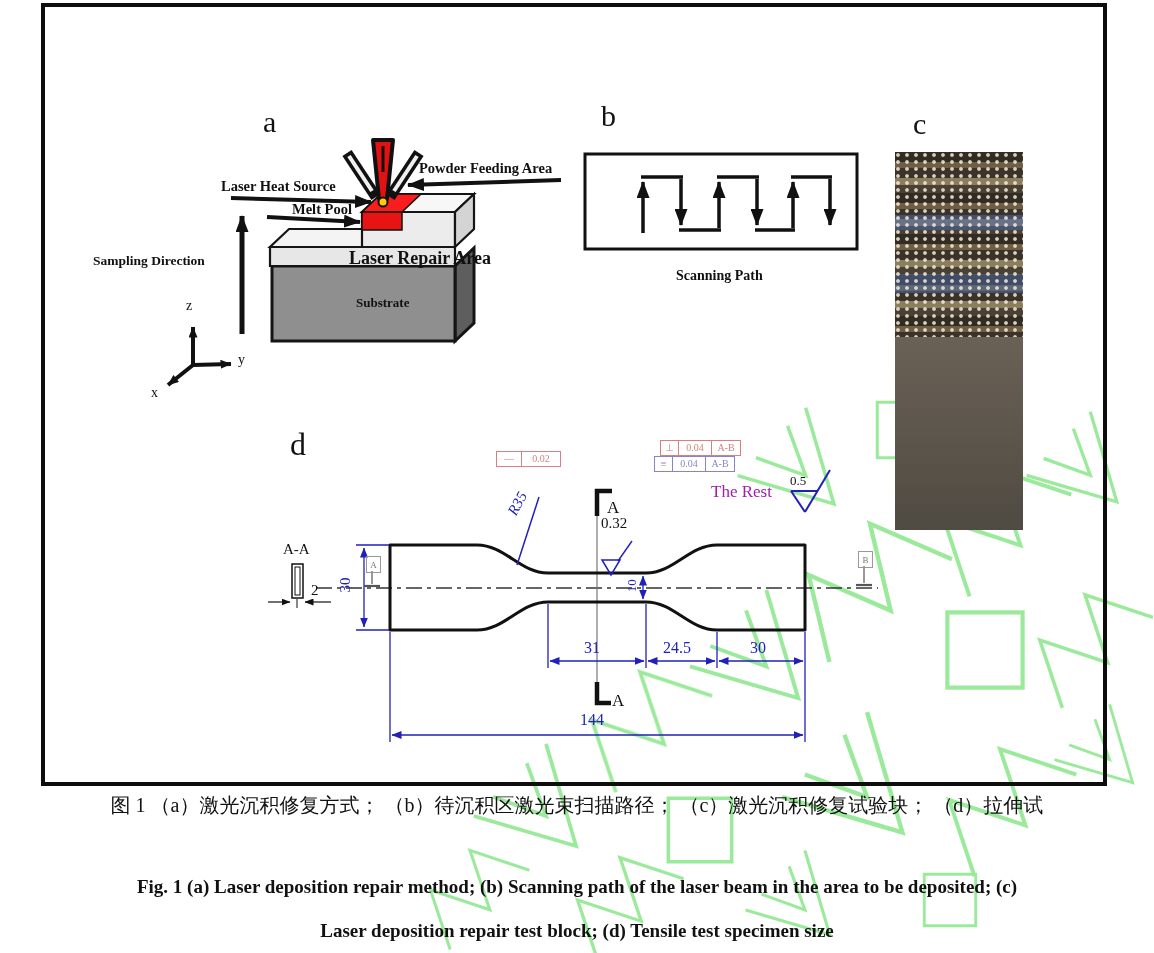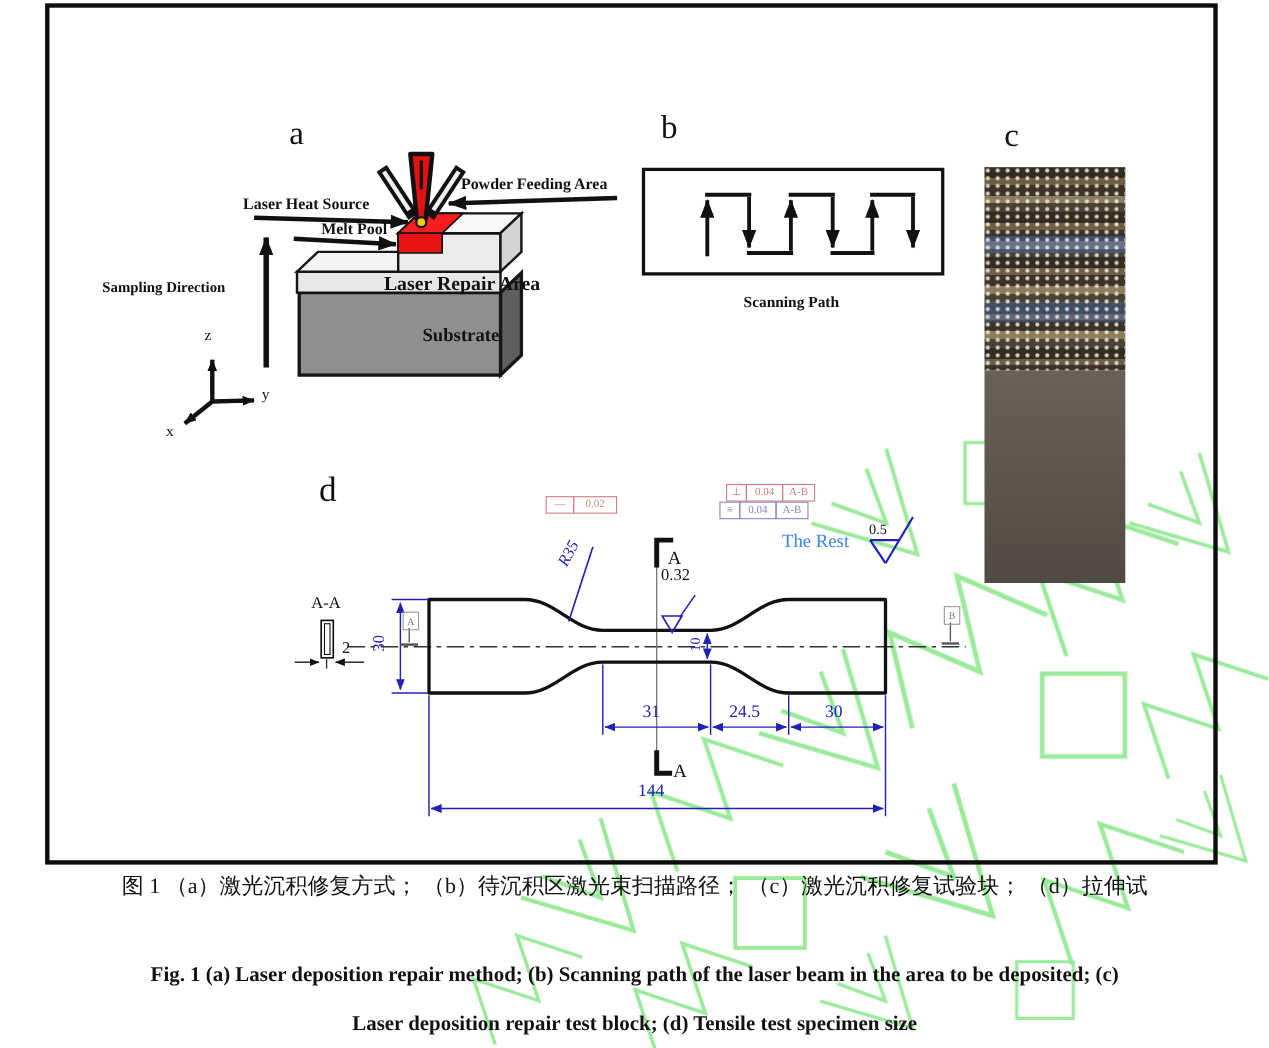--- a/index.html
+++ b/index.html
@@ -3,21 +3,21 @@
 <meta charset="utf-8">
 <style>
   html,body{margin:0;padding:0;background:#fff;}
   .page{position:relative;width:1154px;height:953px;background:#fff;overflow:hidden;
         font-family:"Liberation Serif",serif;color:#111;}
   .layer{position:absolute;left:0;top:0;}
   .fig-border{position:absolute;left:41px;top:3px;width:1058px;height:775px;border:4px solid #0d0d0d;z-index:5;pointer-events:none;}
   .lbl{position:absolute;white-space:nowrap;z-index:6;line-height:1.05;}
   .bold{font-weight:bold;}
   .blue{color:#2121b8;}
-  .red{color:#3b82f6;}
+  .red{color:#a21caf;}
   .panel-letter{font-size:30px;}
   .rot90{transform:rotate(-90deg);transform-origin:center center;text-align:center;}
   .tolf{position:absolute;display:flex;z-index:6;font-size:10px;line-height:1;}
   .tolf .c{border:1px solid currentColor;height:14px;display:flex;align-items:center;justify-content:center;margin-left:-1px;background:rgba(255,255,255,.0);}
   .tolf .c:first-child{margin-left:0;}
   .tol-red{color:#d87f7f;}
   .tol-blue{color:#8585c8;}
   .datumbox{position:absolute;width:13px;height:15px;border:1px solid #999;color:#777;
             font-size:9px;display:flex;align-items:center;justify-content:center;z-index:6;}
   .caption{position:absolute;left:0;width:1154px;text-align:center;z-index:6;}
@@ -194,21 +194,21 @@
 
   <div class="lbl panel-letter" style="left:263px;top:106px">a</div>
   <div class="lbl panel-letter" style="left:601px;top:100px">b</div>
   <div class="lbl panel-letter" style="left:913px;top:108px">c</div>
   <div class="lbl panel-letter" style="left:290px;top:428px;font-size:32px">d</div>
 
   <div class="lbl bold" style="left:419px;top:161px;font-size:14.5px">Powder Feeding Area</div>
   <div class="lbl bold" style="left:221px;top:179px;font-size:14.5px">Laser Heat Source</div>
   <div class="lbl bold" style="left:292px;top:202px;font-size:14.5px">Melt Pool</div>
   <div class="lbl bold" style="left:349px;top:249px;font-size:18px">Laser Repair Area</div>
-  <div class="lbl bold" style="left:384px;top:296px;font-size:17px">Substrate</div>
+  <div class="lbl bold" style="left:356px;top:296px;font-size:13px">Substrate</div>
   <div class="lbl bold" style="left:93px;top:254px;font-size:13.5px">Sampling Direction</div>
   <div class="lbl" style="left:186px;top:299px;font-size:14px">z</div>
   <div class="lbl" style="left:238px;top:353px;font-size:14px">y</div>
   <div class="lbl" style="left:151px;top:386px;font-size:14px">x</div>
 
   <div class="lbl bold" style="left:676px;top:269px;font-size:14px">Scanning Path</div>
 
   <div class="lbl" style="left:283px;top:542px;font-size:15px">A-A</div>
   <div class="lbl" style="left:311px;top:583px;font-size:15px">2</div>
   <div class="lbl blue rot90" style="left:331px;top:577px;width:30px;font-size:15px">30</div>

